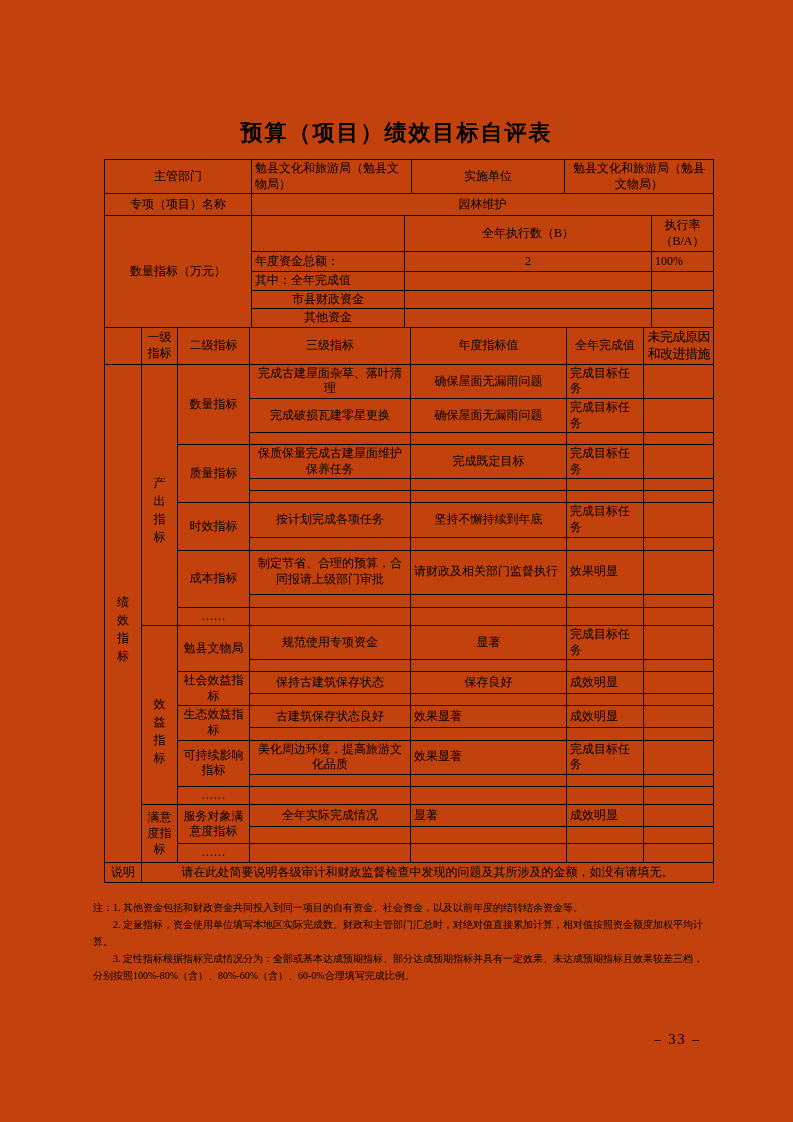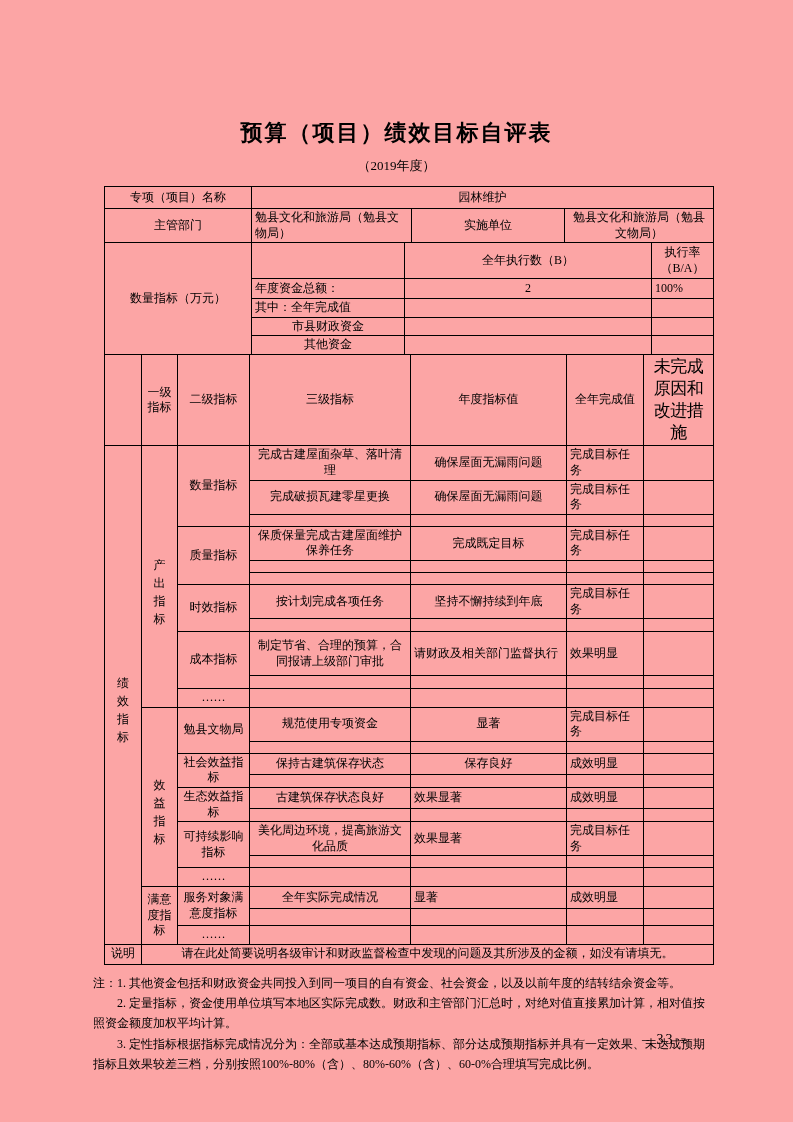--- a/index.html
+++ b/index.html
@@ -1,61 +1,60 @@
 <!DOCTYPE html>
 <html><head>
 <meta charset="utf-8">
 <style>
   html,body{margin:0;padding:0;background:#e8e8e8;}
-  .page{width:793px;height:1122px;background:#fca5a5;position:relative;margin:0 auto;
+  .page{width:793px;height:1122px;background:#c2410c;position:relative;margin:0 auto;
         font-family:"Liberation Serif","DejaVu Serif",serif;color:#000;overflow:hidden;}
   .doc-title{margin:0;padding-top:118px;text-align:center;
              font-family:"Liberation Sans","DejaVu Sans",sans-serif;
              font-weight:bold;font-size:22px;letter-spacing:2px;}
   .doc-sub{margin:9px 0 0 0;text-align:center;font-size:13px;}
   .tables{margin:12px 0 0 104px;width:609px;}
   table{border-collapse:collapse;table-layout:fixed;width:609px;margin-top:-1px;}
   td{border:1px solid #000;font-size:12px;text-align:center;vertical-align:middle;
      padding:1px 3px;line-height:1.3;word-break:break-all;overflow:hidden;}
   .tl{text-align:left;}
   .v span{display:inline-block;width:13px;line-height:1.5;margin-top:31px;}
   .clip{max-height:34px;overflow:hidden;}
-  .hdr7{font-size:17px;letter-spacing:-0.5px;}
-  .notes{margin:8px 0 0 93px;width:618px;font-size:12px;line-height:1.7;}
+  .hdr7{font-size:13px;letter-spacing:-0.5px;text-align:right;}
+  .notes{margin:16px 0 0 93px;width:618px;font-size:10px;line-height:1.7;}
   .notes p{margin:0;}
   .notes p.ind{text-indent:2em;}
-  .pageno{position:absolute;top:1032px;right:104px;font-size:14px;letter-spacing:2px;margin-left:47px;}
+  .pageno{position:absolute;top:1032px;right:92px;font-size:14px;letter-spacing:2px;margin-left:47px;}
 </style>
 </head>
 <body>
 
 <div class="page">
 
   <h1 class="doc-title">预算（项目）绩效目标自评表</h1>
-  <div class="doc-sub">（2019年度）</div>
 
   <div class="tables">
 
     <table>
       <colgroup>
           <col style="width:147px">
           <col style="width:160px">
           <col style="width:153px">
           <col style="width:149px">
         </colgroup>
       <tbody>
-          <tr style="height:22px">
-        <td>专项（项目）名称</td>
-        <td colspan="3">园林维护</td>
-      </tr>
-      <tr style="height:33px">
+          <tr style="height:33px">
         <td>主管部门</td>
         <td class="tl">勉县文化和旅游局（勉县文物局）</td>
         <td>实施单位</td>
         <td>勉县文化和旅游局（勉县文物局）</td>
+      </tr>
+      <tr style="height:22px">
+        <td>专项（项目）名称</td>
+        <td colspan="3">园林维护</td>
       </tr>
     </tbody>
       </table>
 
     <table>
       <colgroup>
           <col style="width:147px">
           <col style="width:153px">
           <col style="width:247px">
           <col style="width:62px">

